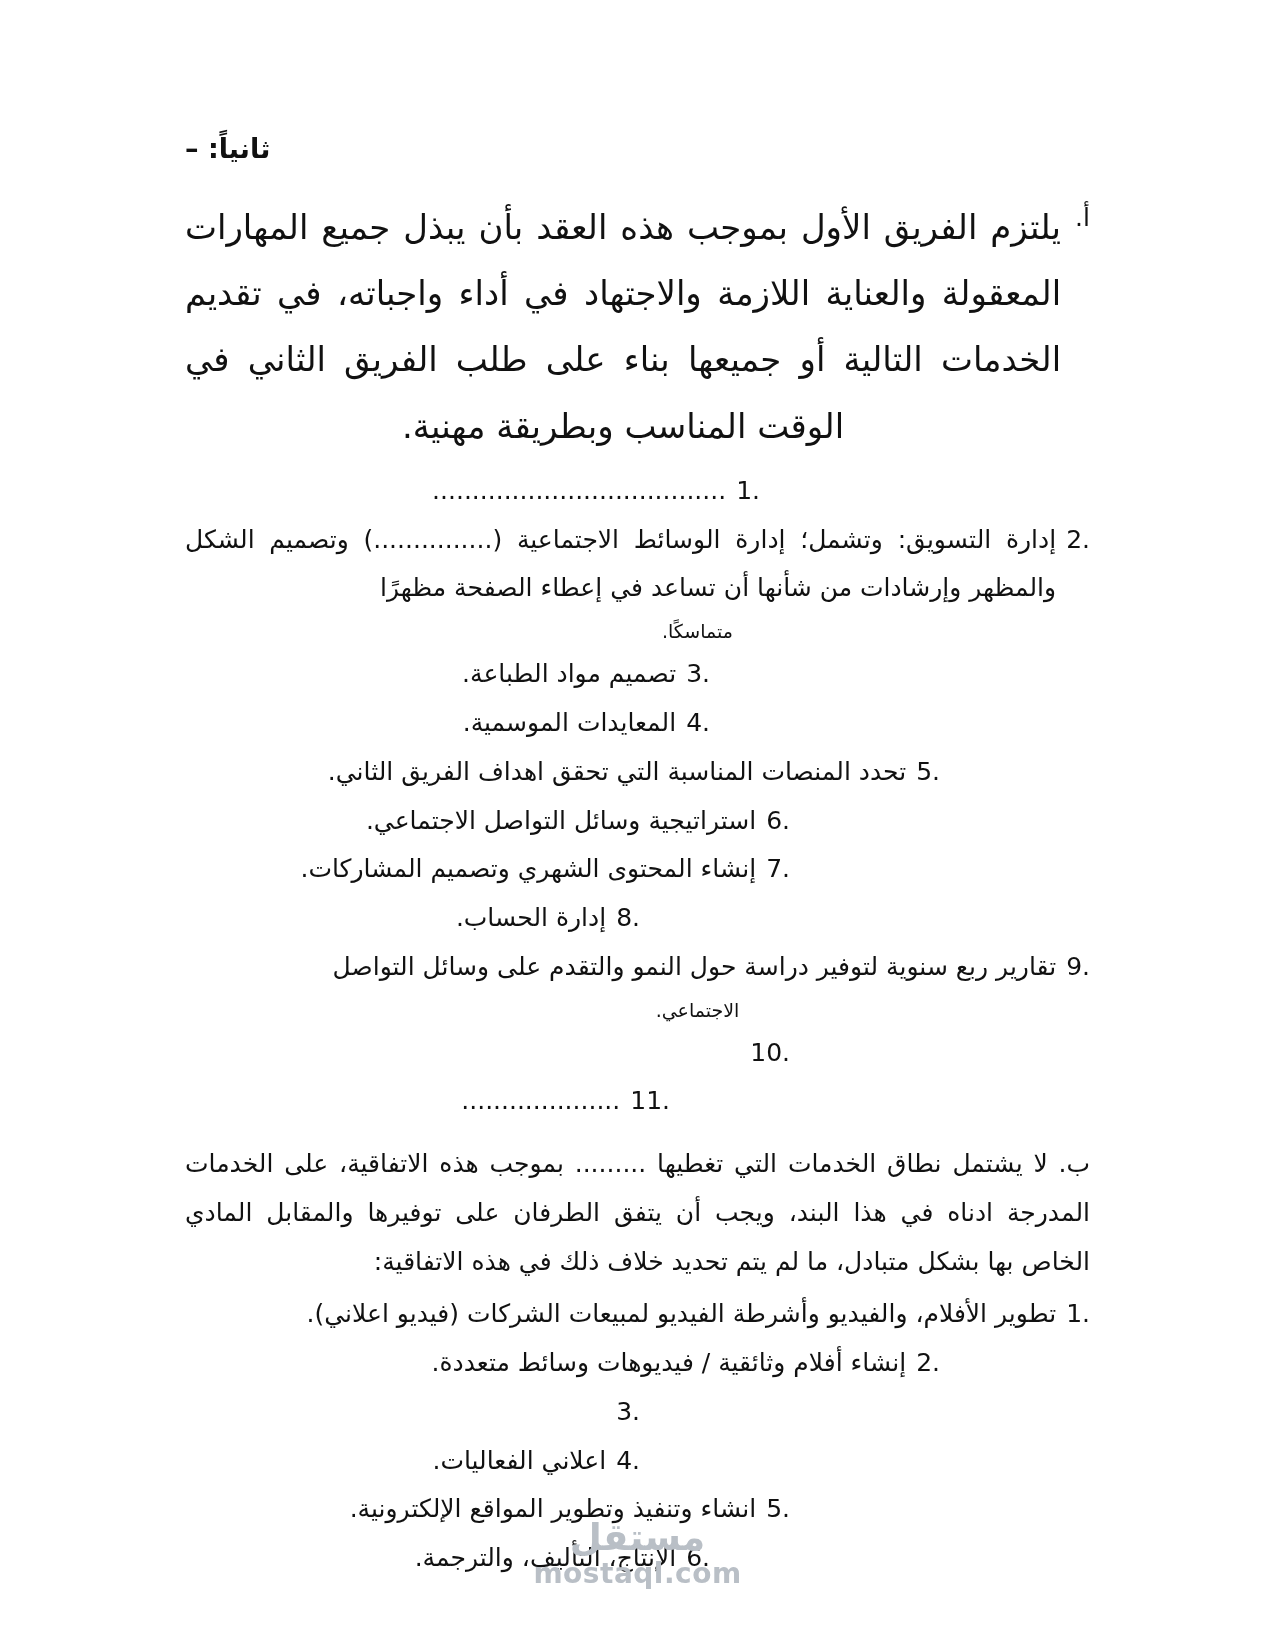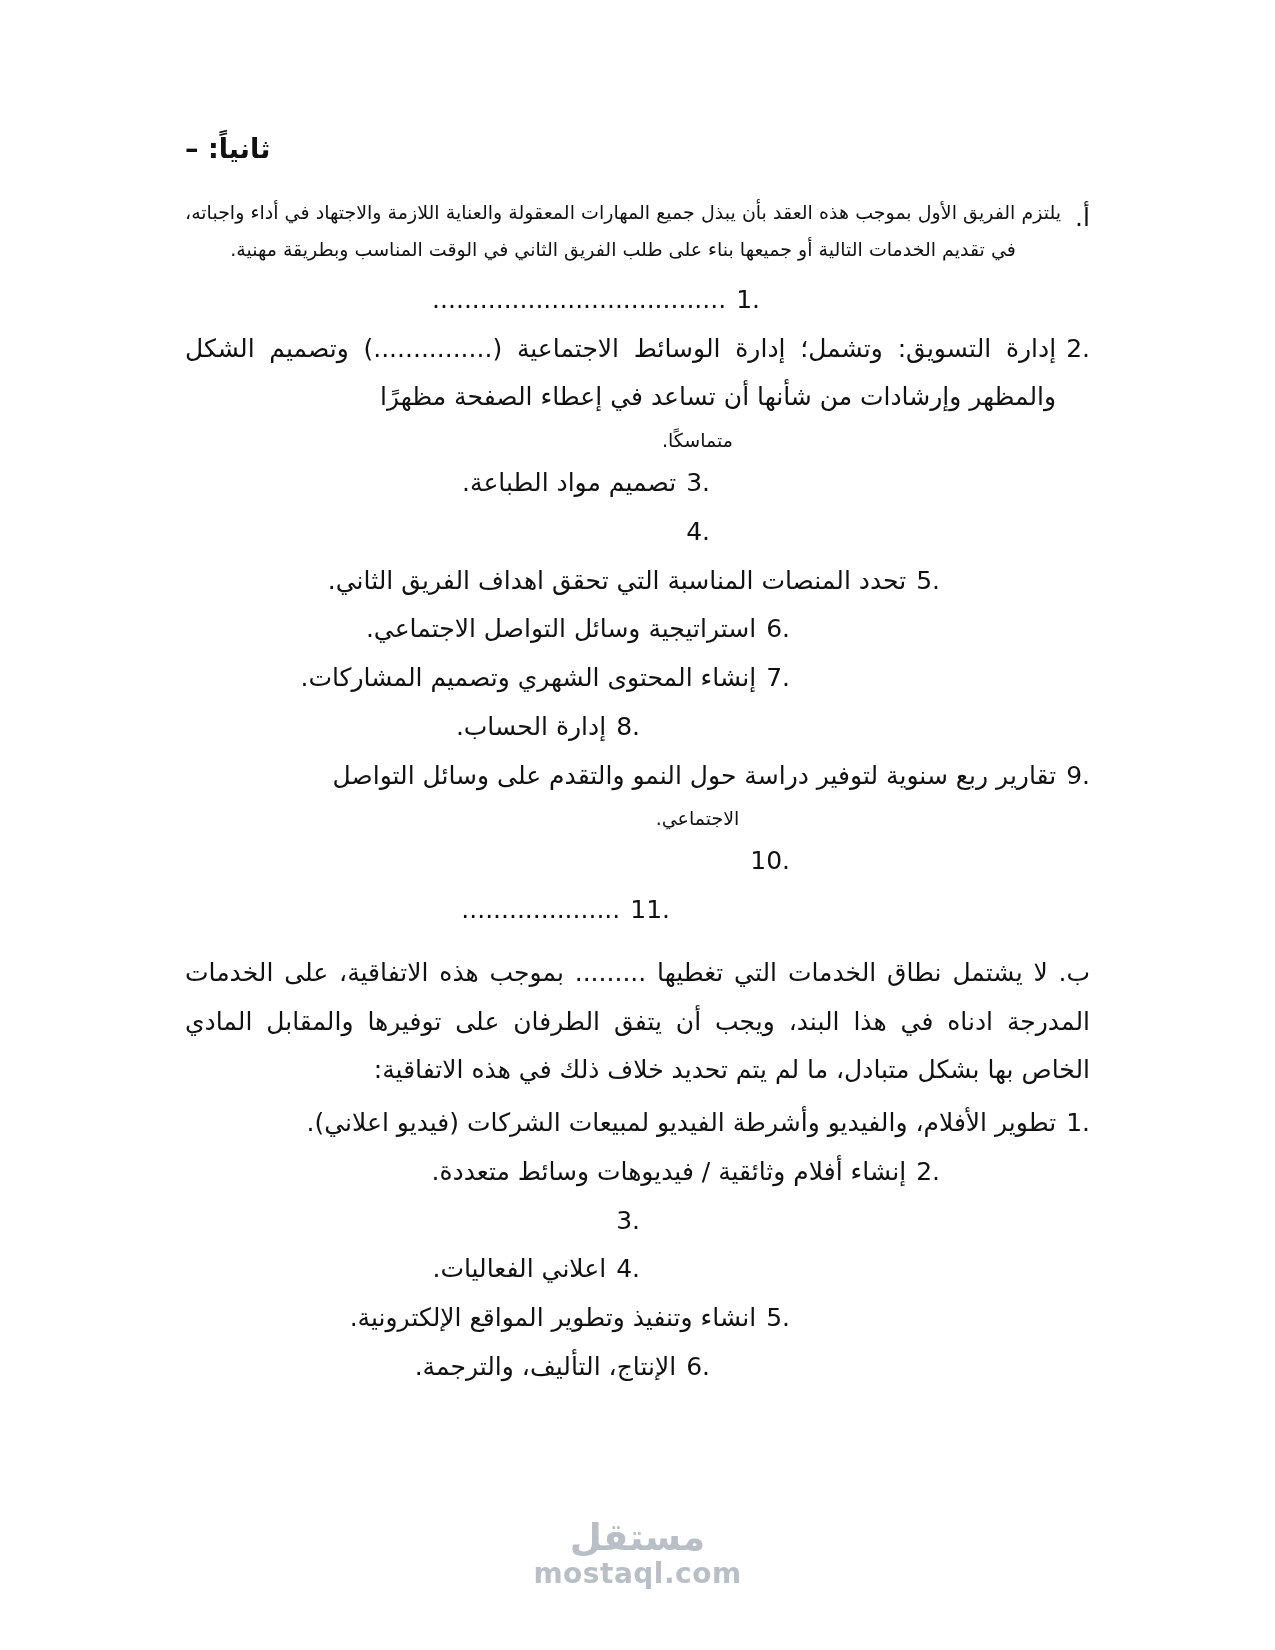--- a/index.html
+++ b/index.html
@@ -49,21 +49,21 @@
   }
   .clause-marker {
     flex: 0 0 auto;
     font-size: 25px;
     line-height: 1.95;
     padding-left: 14px;
     white-space: nowrap;
   }
   .clause-text {
     flex: 1 1 auto;
-    font-size: 19px;
+    font-size: 34px;
     line-height: 1.95;
     text-align: justify;
     text-justify: inter-word;
     text-align-last: right;
   }
   .clause-text.last-center {
     text-align-last: center;
   }
 
   
@@ -198,20 +198,21 @@
       </li>
       <div class="cont-line">متماسكًا.</div>
 
       <li class="num-item short-narrow">
         <span class="num">3.</span>
         <span class="txt">تصميم مواد الطباعة.</span>
       </li>
 
       <li class="num-item short-narrow">
         <span class="num">4.</span>
+        <span class="txt">المعايدات الموسمية.</span>
       </li>
 
       <li class="num-item short-wide">
         <span class="num">5.</span>
         <span class="txt">تحدد المنصات المناسبة التي تحقق اهداف الفريق الثاني.</span>
       </li>
 
       <li class="num-item short">
         <span class="num">6.</span>
         <span class="txt">استراتيجية وسائل التواصل الاجتماعي.</span>

